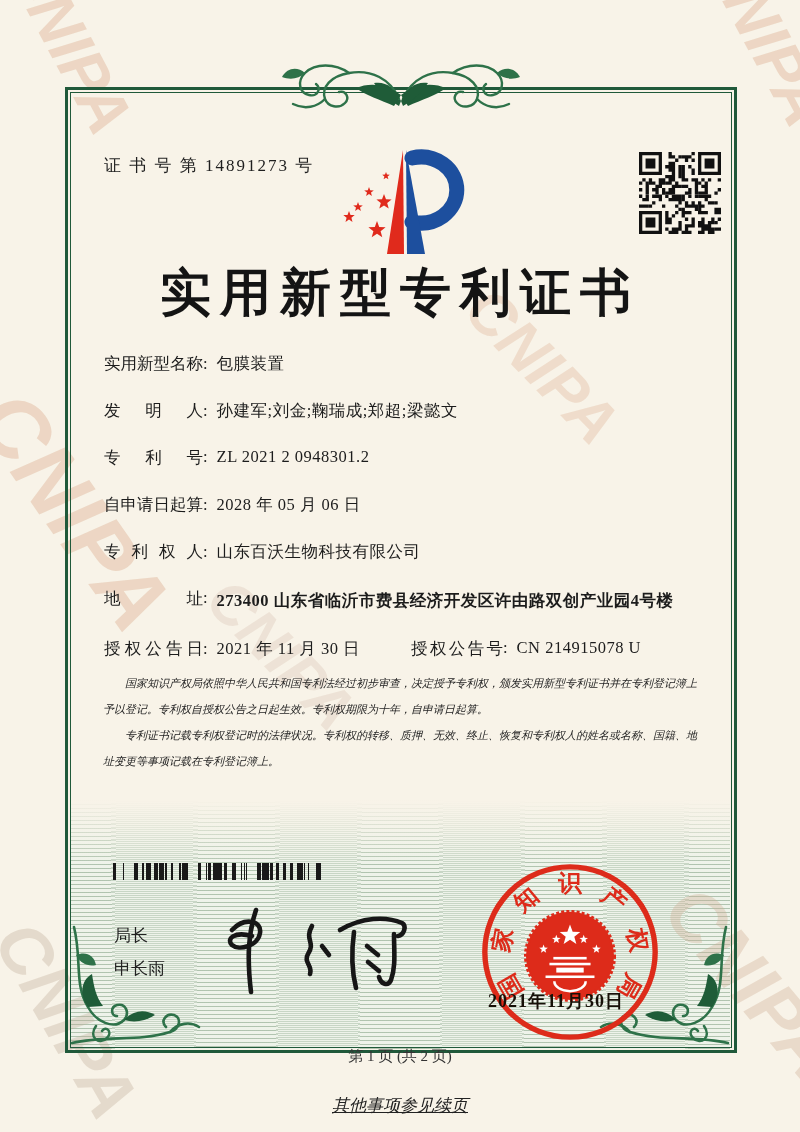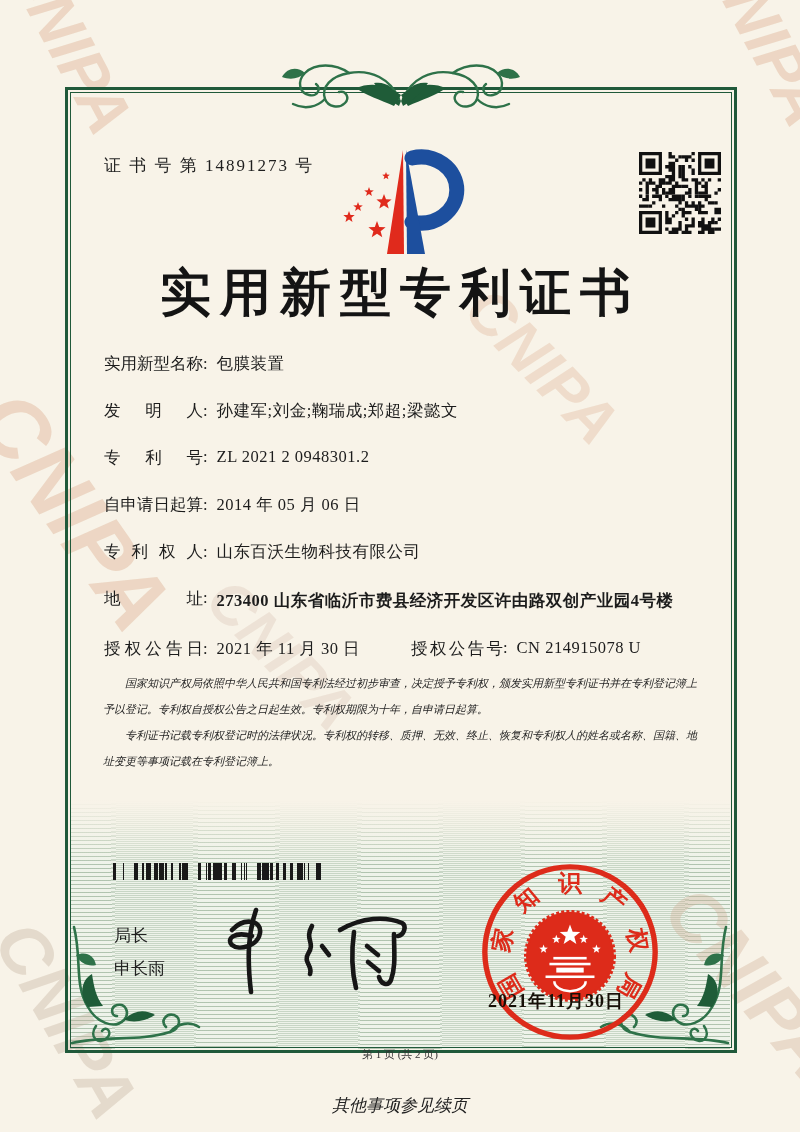--- a/index.html
+++ b/index.html
@@ -88,25 +88,25 @@
   .sig-title{ top:908px; } .sig-name{ top:941px; }
   #signature { position:absolute; left:212px; top:884px; }
   #seal { position:absolute; left:477px; top:843px; }
   .seal-char { font:bold 24px "Liberation Serif",serif; fill:var(--seal-red); }
   .seal-date {
     position:absolute; left:471px; top:973px; width:170px; text-align:center;
     font-size:18px; letter-spacing:1px; color:#171008; z-index:5; font-weight:bold;
   }
   .page-num {
     position:absolute; left:0; top:1031px; width:100%; text-align:center;
-    font-size:11px; color:#333;
+    font-size:15px; color:#333;
   }
   .foot-note {
     position:absolute; left:0; top:1078px; width:100%; text-align:center;
-    font-size:17px; font-style:italic; color:#222;
+    font-size:17px; font-style:italic; color:#222;text-decoration:underline;
   }
 </style>
 </head>
 <body>
 
 <span class="wm wm1">CNIPA</span>
 <span class="wm wm2">CNIPA</span>
 <span class="wm wm3">CNIPA</span>
 <span class="wm wm4">CNIPA</span>
 <span class="wm wm5">CNIPA</span>
@@ -178,21 +178,21 @@
   <div class="row r1">
     <span class="label">实用新型名称</span><span class="colon">:</span><span class="value">包膜装置</span>
   </div>
   <div class="row r2">
     <span class="label">发明人</span><span class="colon">:</span><span class="value">孙建军;刘金;鞠瑞成;郑超;梁懿文</span>
   </div>
   <div class="row r3">
     <span class="label">专利号</span><span class="colon">:</span><span class="value">ZL 2021 2 0948301.2</span>
   </div>
   <div class="row r4">
-    <span class="label">自申请日起算</span><span class="colon">:</span><span class="value">2014 年 05 月 06 日</span>
+    <span class="label">自申请日起算</span><span class="colon">:</span><span class="value">2028 年 05 月 06 日</span>
   </div>
   <div class="row r5">
     <span class="label">专利权人</span><span class="colon">:</span><span class="value">山东百沃生物科技有限公司</span>
   </div>
   <div class="row r6">
     <span class="label">地址</span><span class="colon">:</span><span class="value">273400 山东省临沂市费县经济开发区许由路双创产业园4号楼</span>
   </div>
   <div class="row r7">
     <span>
       <span class="label">授权公告日</span><span class="colon">:</span><span class="value">2021 年 11 月 30 日</span>

